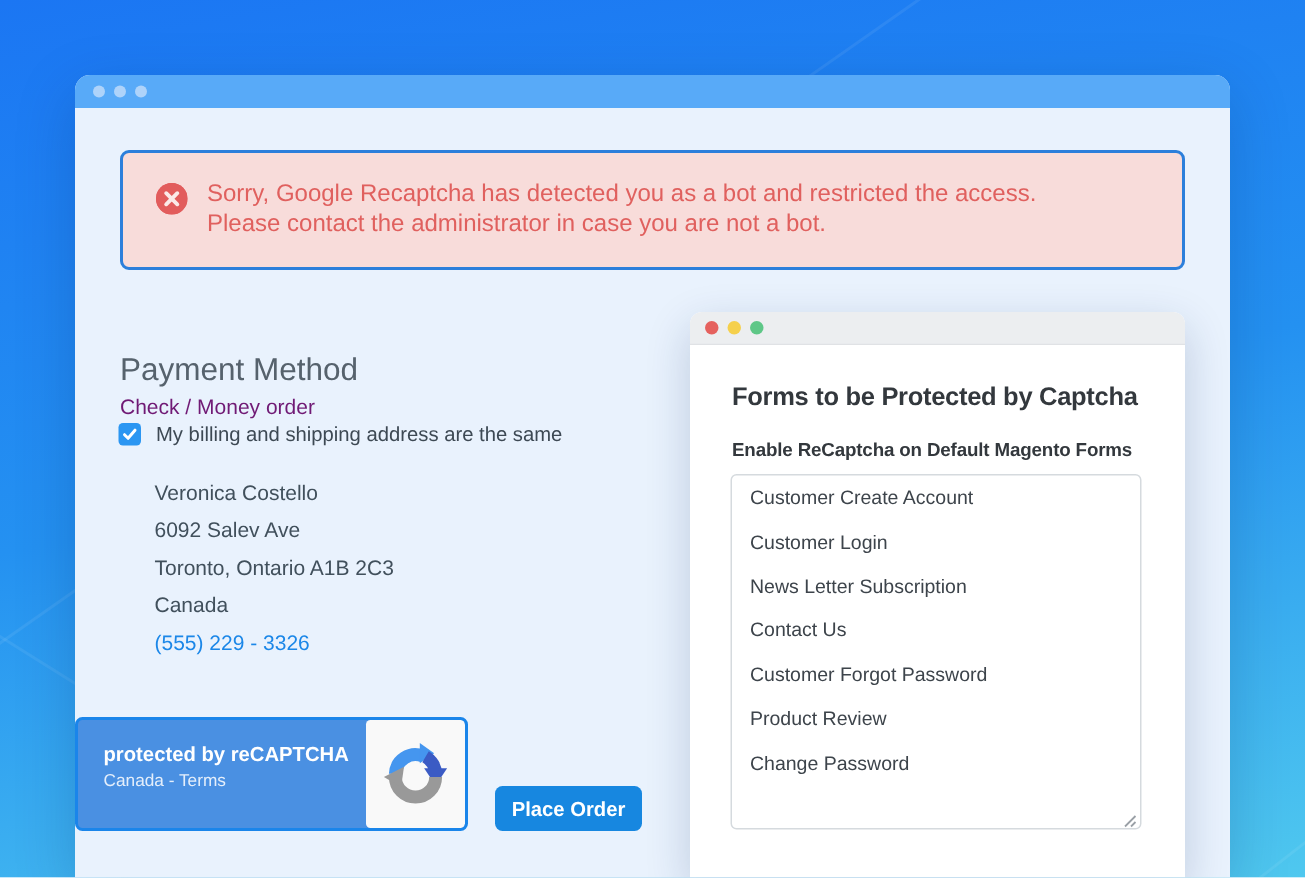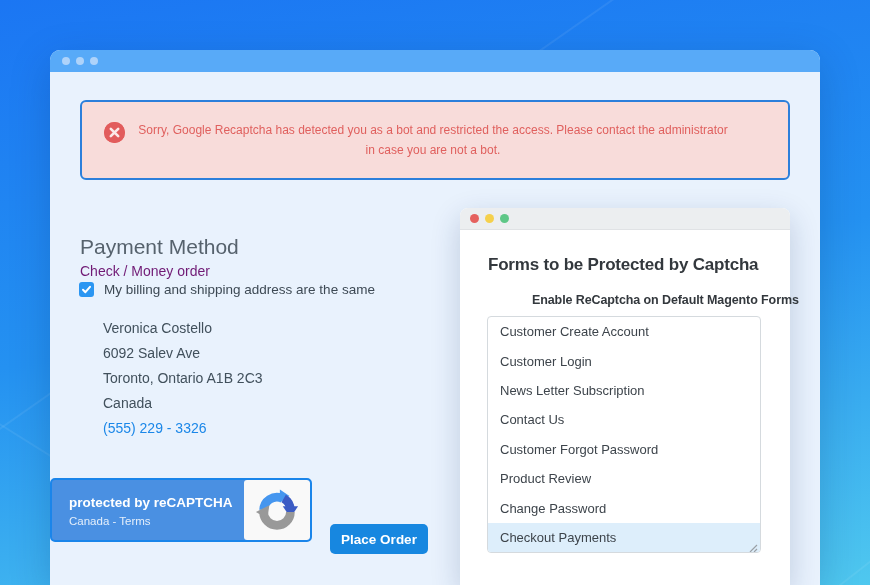--- a/index.html
+++ b/index.html
@@ -36,40 +36,40 @@
   .alert {
     position: absolute; left: 30px; top: 50px; width: 710px; height: 80px;
     background: #f8dcda; border: 2px solid #2c7fdb; border-radius: 6px;
     display: flex; align-items: flex-start; padding: 18px 24px 0 22px; gap: 13px;
   }
   .alert-icon {
     flex: 0 0 auto; width: 21px; height: 21px; border-radius: 50%;
     background: #e25c5c; color: #f8dcda; font-weight: bold; font-size: 12px;
     display: flex; align-items: center; justify-content: center; margin-top: 2px;
   }
-  .alert-text { color: #e0605e; font-size: 12px; line-height: 20px; max-width: 590px; text-align: center; }
+  .alert-text { color: #e0605e; font-size: 16px; line-height: 20px; max-width: 590px; }
 
   
   .payment-title { position: absolute; left: 30px; top: 152px; font-size: 21px; color: #56626d; margin-top: 33px; }
   .payment-method { position: absolute; left: 30px; top: 200px; font-size: 14px; color: #701a75; margin-top: 13px; }
   .checkbox-row {
     position: absolute; left: 29px; top: 232px;
     display: flex; align-items: flex-end; gap: 10px;
   }
   .checkbox {
     width: 15px; height: 15px; border-radius: 3px; background: #2b96f2;
     display: flex; align-items: center; justify-content: center; cursor: pointer;
   }
   .checkbox-label { font-size: 13.5px; color: #3d4954; }
   .address { position: absolute; left: 53px; top: 266px; font-size: 14px; color: #41505c; line-height: 25px; }
   .address .phone { color: #1b87e8; cursor: pointer; }
 
   
   .recaptcha-badge {
-    position: absolute; left: 0; top: 428px; width: 262px; height: 64px;
+    position: absolute; left: 0; top: 428px; width: 262px; height: 76px;
     border: 2px solid #1a85ea; border-radius: 5px; background: #4a90e2;
     display: flex; overflow: hidden;
   }
   .badge-texts { flex: 1; padding: 15px 0 0 17px; }
   .badge-title { color: #ffffff; font-weight: bold; font-size: 13.5px; white-space: nowrap; }
   .badge-links { color: rgba(255,255,255,0.85); font-size: 11.5px; margin-top: 5px; cursor: pointer; }
   .badge-logo-card {
     flex: 0 0 66px; background: #f9f9f9; border-radius: 3px;
     display: flex; align-items: center; justify-content: center;
   }
@@ -100,21 +100,21 @@
   .dot-green { background: #5ec787; }
 
   .popup-title {
     position: absolute; left: 28px; top: 47px;
     font-size: 17px; font-weight: bold; color: #33383d;
     letter-spacing: -0.2px; white-space: nowrap;
   }
   .popup-subtitle {
     position: absolute; left: 28px; top: 85px;
     font-size: 12.5px; font-weight: bold; color: #33383d;
-    letter-spacing: -0.1px; white-space: nowrap; margin-left: 44px;
+    letter-spacing: -0.1px; white-space: nowrap;
   }
   .forms-listbox {
     position: absolute; left: 27px; top: 108px; width: 274px; height: 237px;
     background: #ffffff; border: 1px solid #d5dade; border-radius: 4px; overflow: hidden;
   }
   .list-item {
     height: 29.4px; display: flex; align-items: center; padding-left: 12px;
     font-size: 13px; color: #3d444b; cursor: pointer;
   }
   .list-item.selected { background: #ddeefb; }
@@ -199,21 +199,20 @@
     <div class="forms-listbox">
       <div>
 
       <div class="list-item">Customer Create Account</div>
           <div class="list-item">Customer Login</div>
           <div class="list-item">News Letter Subscription</div>
           <div class="list-item">Contact Us</div>
           <div class="list-item">Customer Forgot Password</div>
           <div class="list-item">Product Review</div>
           <div class="list-item">Change Password</div>
-          <div class="list-item selected">Checkout Payments</div>
         </div>
       <span class="resize-grip">
         <svg width="11" height="11" viewBox="0 0 11 11">
           <path d="M3 10 L10 3 M7 10 L10 7" stroke="#9aa0a6" stroke-width="1.2"></path>
         </svg>
       </span>
     </div>
   </div>
 </div>
 

